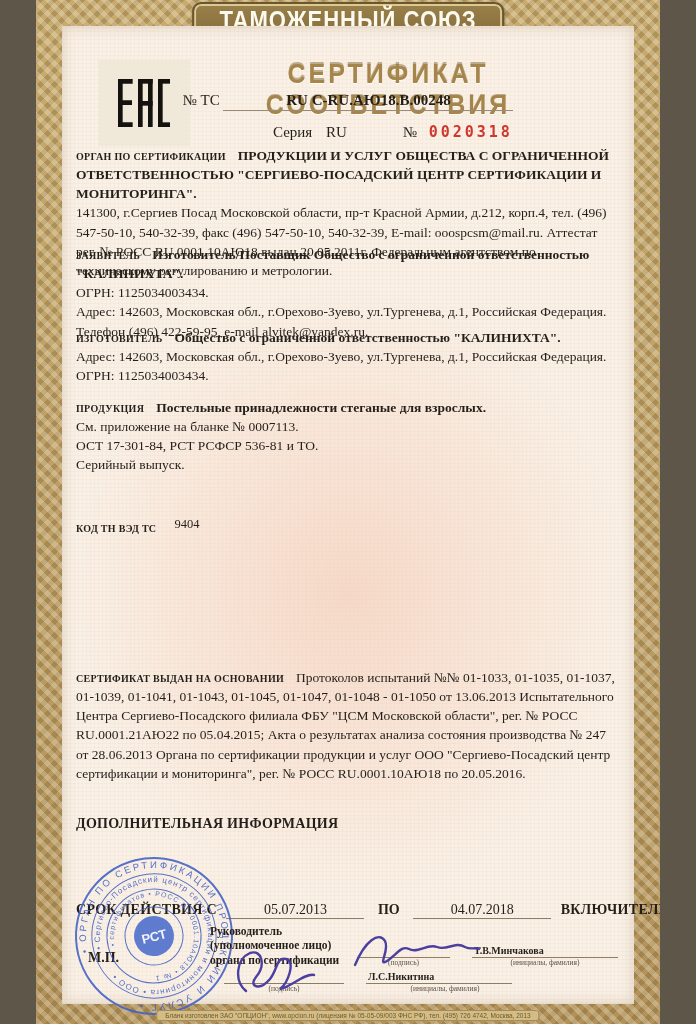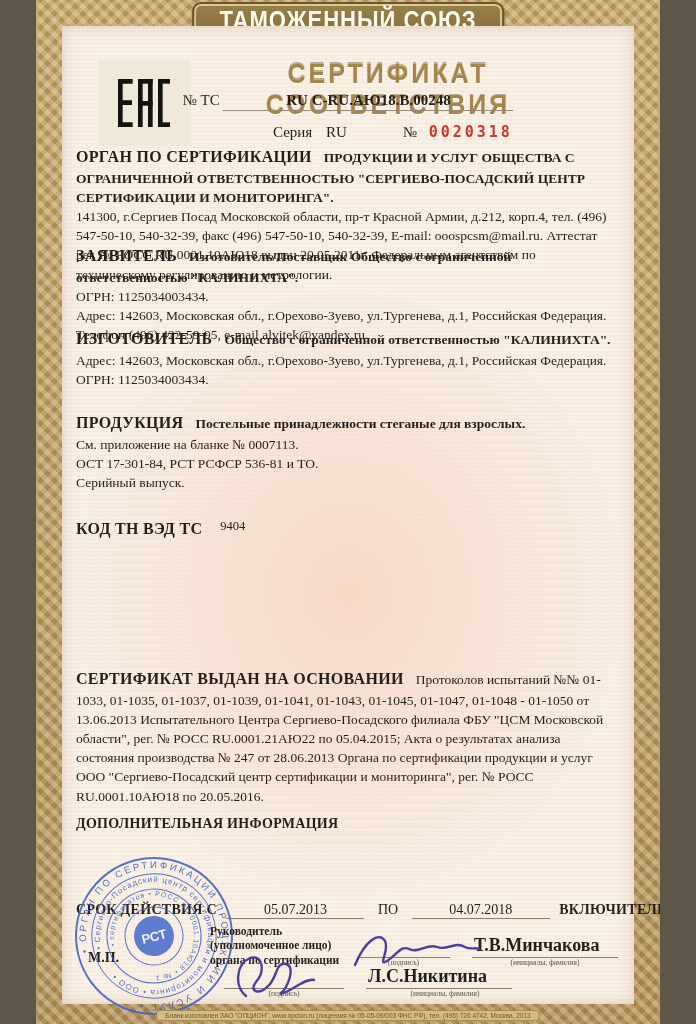--- a/index.html
+++ b/index.html
@@ -37,34 +37,34 @@
     transform:scaleY(1.08);
   }
   .numline{position:absolute;top:66px;left:0;width:100%;text-align:center;font-size:15px;}
   .numline .lbl{color:#2c261f;}
   .numline .val{font-weight:bold;display:inline-block;min-width:270px;border-bottom:1px solid #9a8a76;padding:0 10px 1px;}
   .serline{position:absolute;top:97px;left:211px;font-size:15px;}
   .serline .reg{margin-left:10px;}
   .serline .no{margin-left:52px;}
   .serial{color:#cf372c;font-family:"DejaVu Sans Mono",monospace;font-weight:bold;letter-spacing:3px;margin-left:8px;font-size:15px;}
   .sec{position:absolute;left:14px;right:16px;font-size:13.5px;line-height:1.42;}
-  .sec b.lab{font-size:16px;margin-right:12px;letter-spacing:.3px;}
+  .sec b.lab{font-size:10px;margin-right:12px;letter-spacing:.3px;}
   .sec .val-b{font-weight:bold;}
   .sec .ln{font-weight:normal;}
   .code-val{font-size:12.5px;position:relative;top:-4px;font-weight:normal;margin-left:6px;}
   .validity{position:absolute;left:14px;right:16px;top:876px;font-size:14px;white-space:nowrap;}
   .validity b{letter-spacing:.3px;}
   .v-date{display:inline-block;width:138px;text-align:center;border-bottom:1px solid #8d7c66;margin:0 6px;}
-  .v-po{font-weight:normal;margin:16px 4px;}
+  .v-po{font-weight:bold;margin:16px 4px;}
   .sig-row{position:absolute;left:148px;right:16px;display:flex;align-items:flex-end;}
   .sig-role{width:172px;font-weight:bold;font-size:11.5px;line-height:1.25;}
   .sig-line{width:120px;margin-left:14px;text-align:center;position:relative;}
   .sig-line .rule{border-bottom:1px solid #8d7c66;height:14px;}
   .sig-name{width:158px;margin-left:22px;text-align:left;}
-  .sig-name .nm{font-weight:bold;font-size:18px;border-bottom:1px solid #8d7c66;padding:0 4px 1px 2px;display:inline-block;min-width:140px;}
+  .sig-name .nm{font-weight:bold;font-size:10px;border-bottom:1px solid #8d7c66;padding:0 4px 1px 2px;display:inline-block;min-width:140px;}
   .cap{font-size:7.5px;color:#5c5247;text-align:center;}
   .sig-svg{position:absolute;left:-8px;bottom:-6px;pointer-events:none;}
   .mp{position:absolute;left:26px;top:924px;font-weight:bold;font-size:14px;}
   .stamp{position:absolute;left:4px;top:822px;width:176px;height:176px;opacity:.88;transform:rotate(-14deg);}
   .finestrip{
     position:absolute;bottom:3px;left:50%;transform:translateX(-50%);
     background:#d3bc85;border:1px solid #a58d55;border-radius:3px;
     color:#6d5a2e;font-family:"Liberation Sans",sans-serif;font-size:6.5px;
     padding:1px 8px;white-space:nowrap;
   }
@@ -121,21 +121,21 @@
       <div class="ln">Адрес: 142603, Московская обл., г.Орехово-Зуево, ул.Тургенева, д.1, Российская Федерация.</div>
       <div class="ln">Телефон (496) 422-59-95, e-mail alvitek@yandex.ru.</div>
     </div>
 
     <div class="sec" style="top:302px;">
       <b class="lab">ИЗГОТОВИТЕЛЬ</b><span class="val-b">Общество с ограниченной ответственностью "КАЛИНИХТА".</span>
       <div class="ln">Адрес: 142603, Московская обл., г.Орехово-Зуево, ул.Тургенева, д.1, Российская Федерация.</div>
       <div class="ln">ОГРН: 1125034003434.</div>
     </div>
 
-    <div class="sec" style="top:386px;">
+    <div class="sec" style="top:372px;">
       <b class="lab">ПРОДУКЦИЯ</b><span class="val-b">Постельные принадлежности стеганые для взрослых.</span>
       <div class="ln">См. приложение на бланке № 0007113.</div>
       <div class="ln">ОСТ 17-301-84, РСТ РСФСР 536-81 и ТО.</div>
       <div class="ln">Серийный выпуск.</div>
     </div>
 
     <div class="sec" style="top:492px;">
       <b class="lab">КОД ТН ВЭД ТС</b><span class="code-val">9404</span>
     </div>
 

